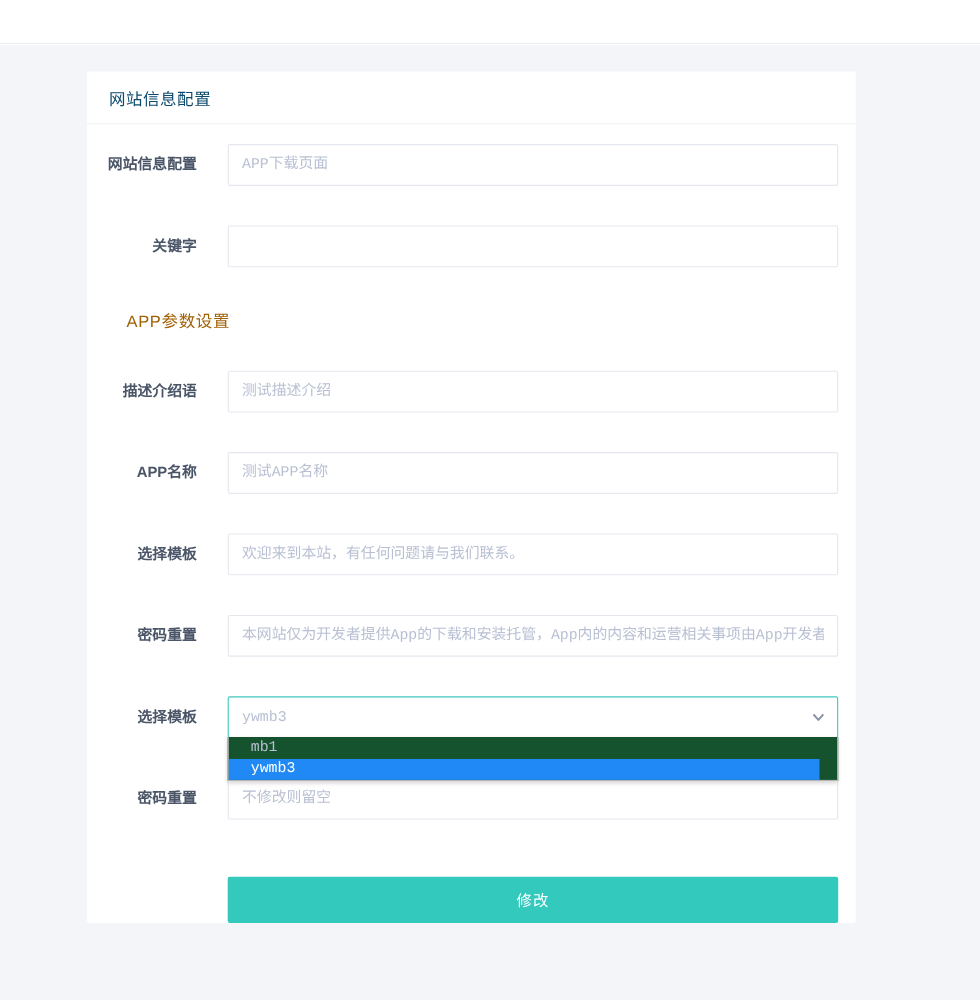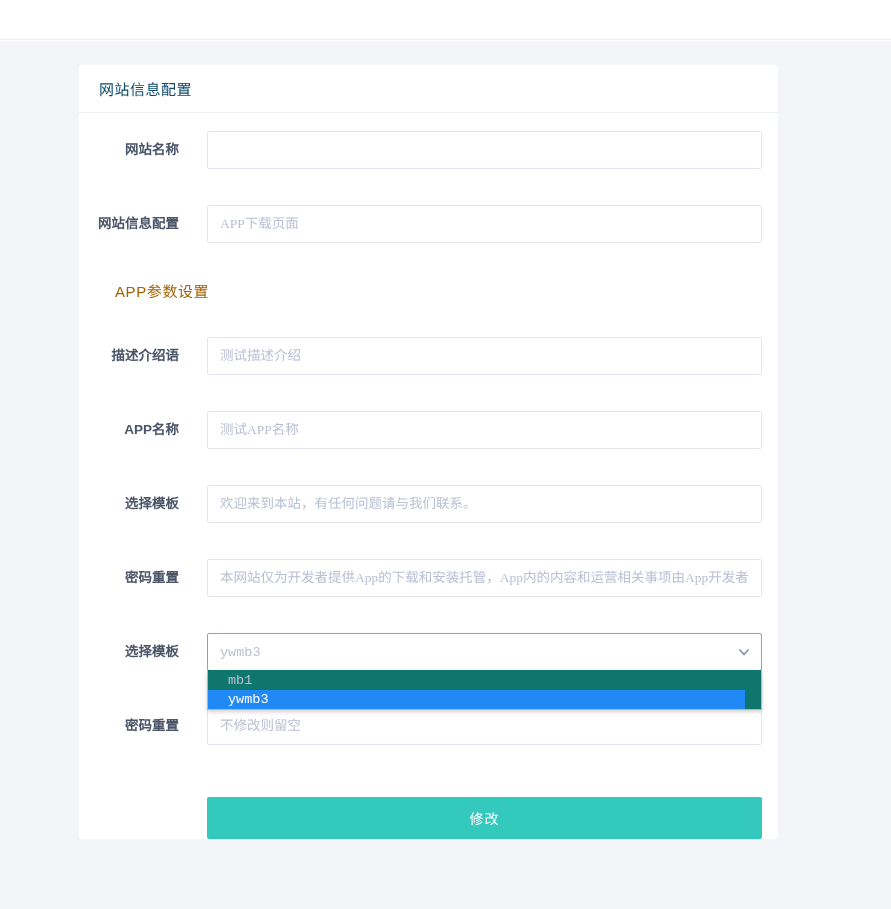--- a/index.html
+++ b/index.html
@@ -84,21 +84,21 @@
 
   .form-control {
     flex: 1 1 auto;
     height: 38px;
     border: 1px solid #e4e7ed;
     border-radius: 2px;
     background: #ffffff;
     padding: 0 12px;
     font-size: 13.5px;
     color: #5a6478;
-    font-family: Liberation Serif, serif;
+    font-family: Liberation Mono, monospace;
     outline: none;
     width: 100%;
     min-width: 0;
   }
   .form-control::placeholder {
     color: #b9c0d3;
     opacity: 1;
   }
 
   
@@ -142,21 +142,21 @@
     height: 12px;
     pointer-events: none;
   }
   .chevron svg { display: block; }
 
   .select-menu {
     position: absolute;
     left: 0;
     top: 37px;
     width: 100%;
-    background: #0f766e;
+    background: #14532d;
     border: 1px solid #b6b6b6;
     border-top: none;
     box-shadow: 0 2px 4px rgba(0,0,0,.18);
     z-index: 20;
     padding: 1px 16px 0 0;
   }
   .select-option {
     height: 19px;
     line-height: 19px;
     padding: 0 0 0 20px;
@@ -203,30 +203,30 @@
 <div class="page-canvas">
 
   <div class="card">
 
     <div class="card-header">
       <div class="card-header-title">网站信息配置</div>
     </div>
 
     <div class="card-body">
 
-      <div class="form-row">
-        <div class="form-label">网站名称</div>
-        <input class="form-control" type="text" placeholder="" style="">
-      </div>
 
       <div class="form-row">
         <div class="form-label">网站信息配置</div>
         <input class="form-control" type="text" placeholder="APP下载页面" style="">
       </div>
 
+      <div class="form-row">
+        <div class="form-label">关键字</div>
+        <input class="form-control" type="text" placeholder="" style="">
+      </div>
 
       <div class="section-heading">APP参数设置</div>
 
       <div class="form-row">
         <div class="form-label">描述介绍语</div>
         <input class="form-control" type="text" placeholder="测试描述介绍" style="">
       </div>
 
       <div class="form-row">
         <div class="form-label">APP名称</div>

